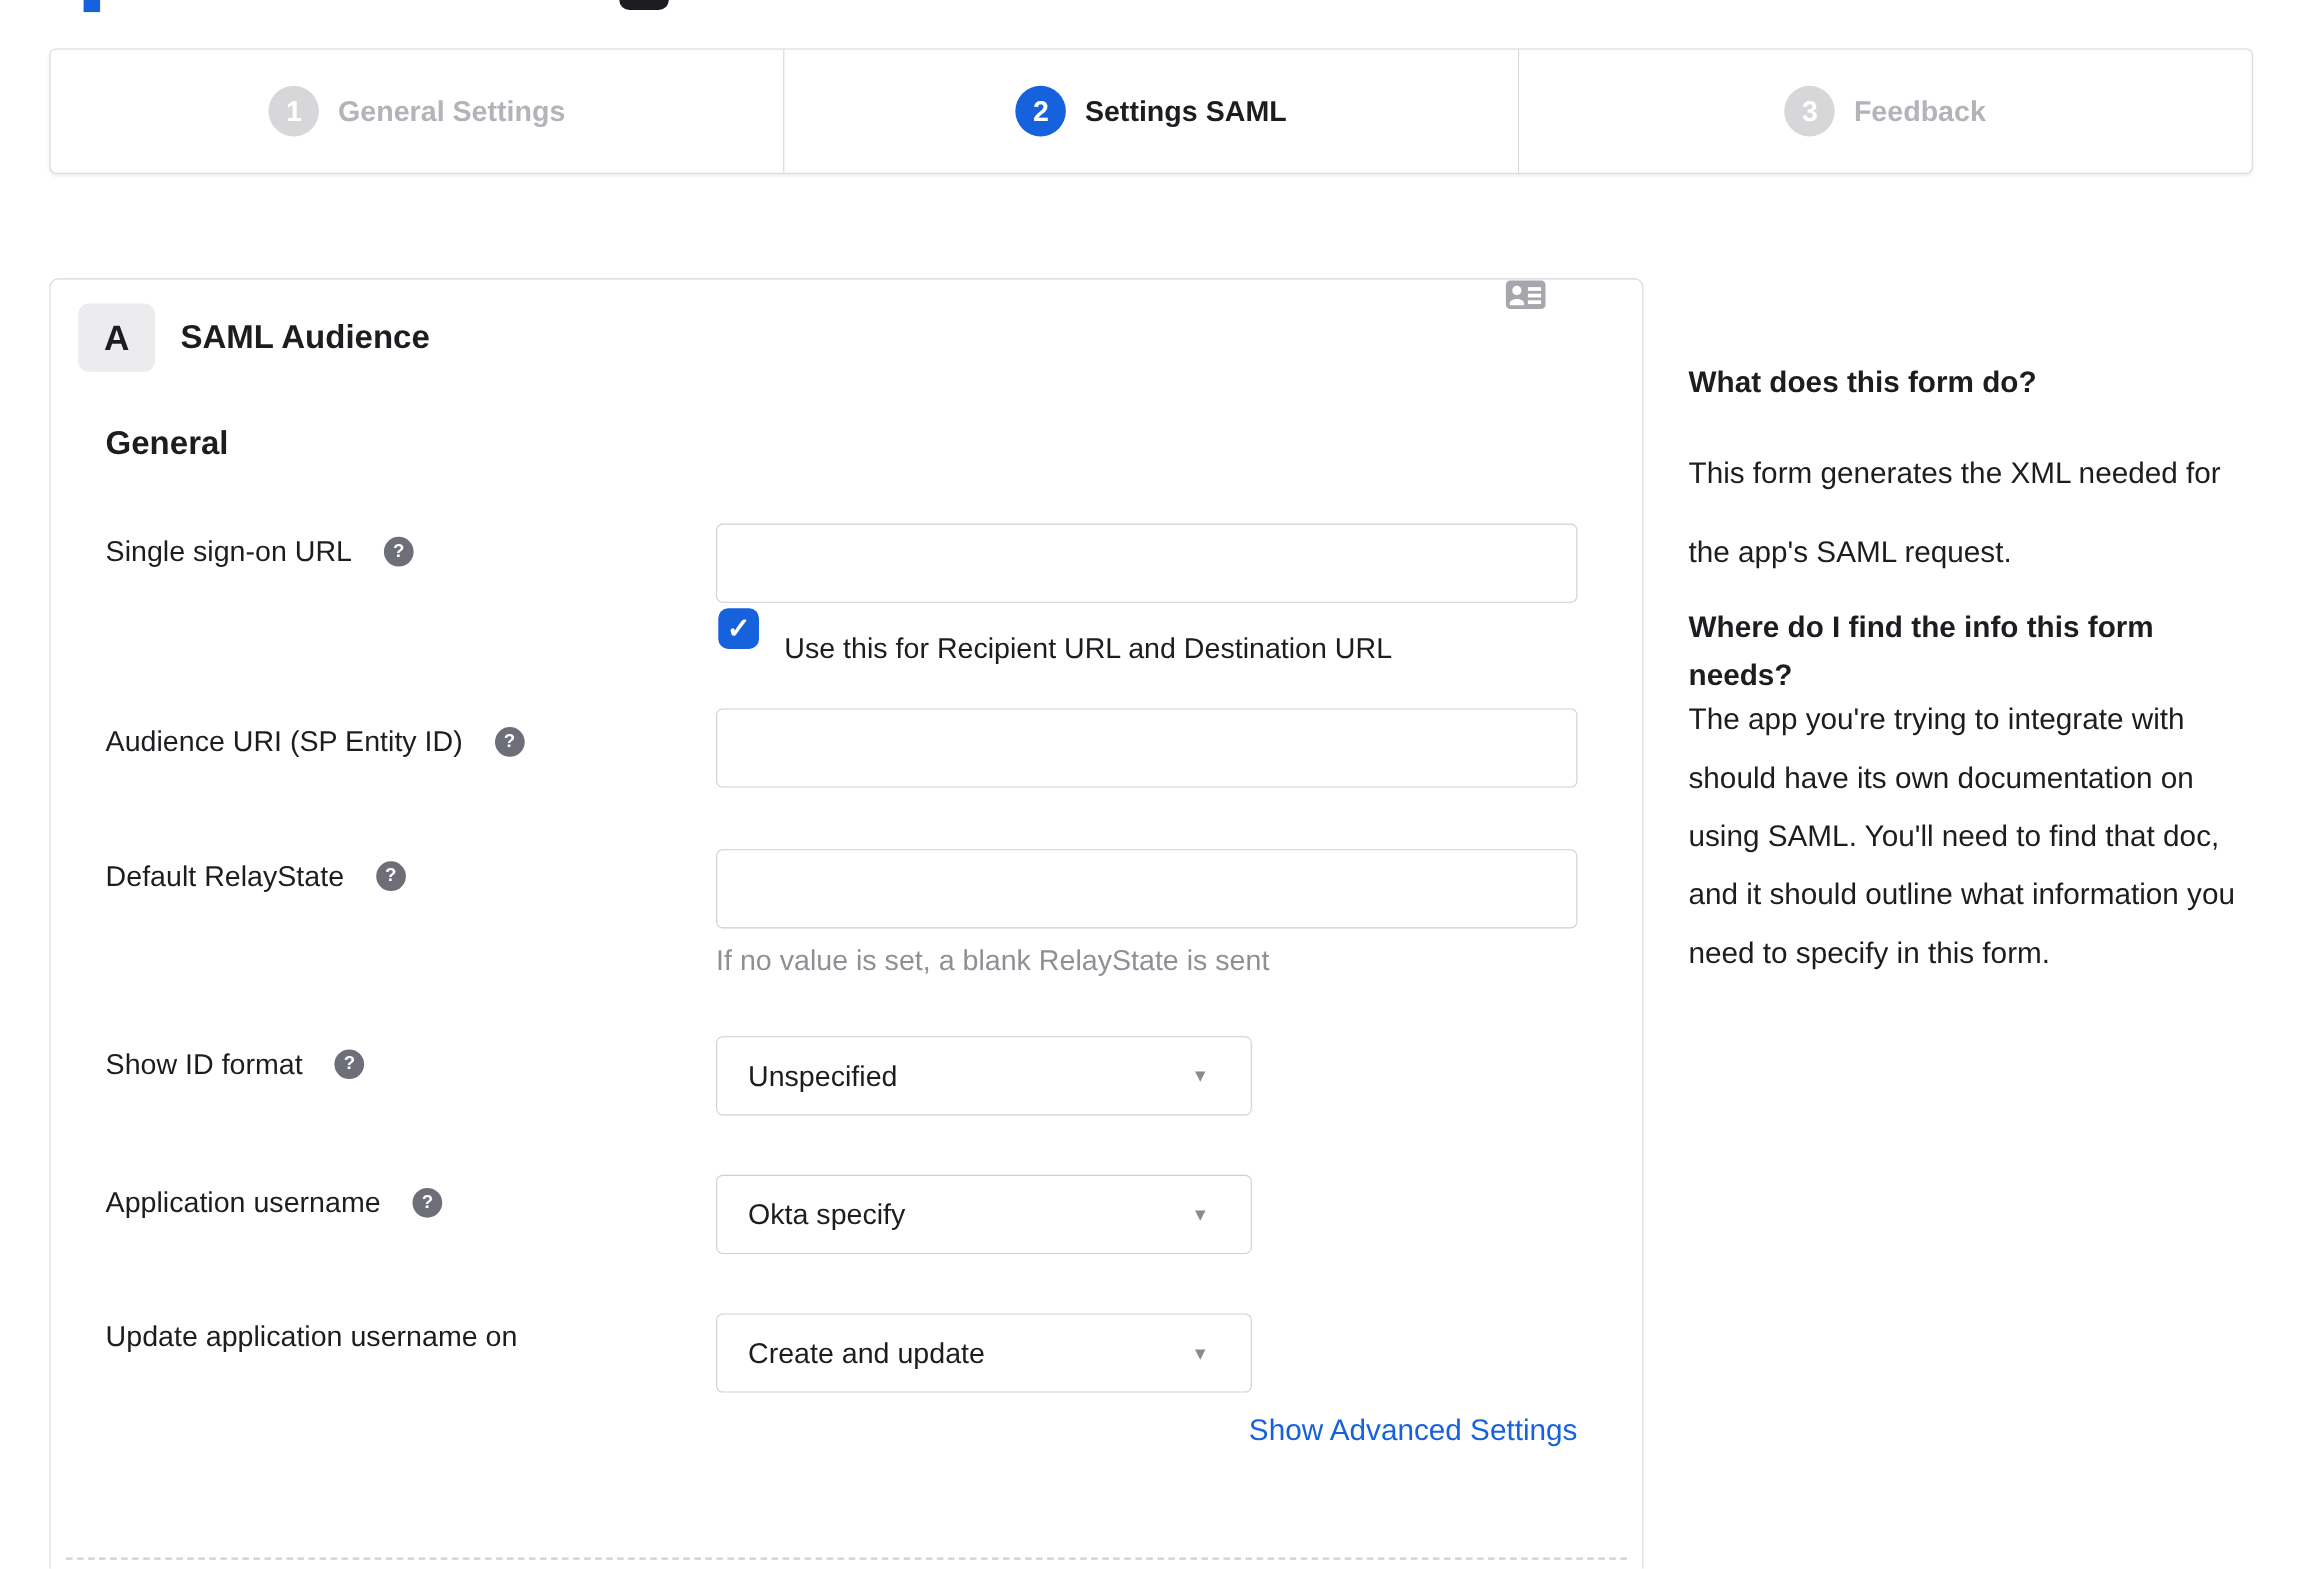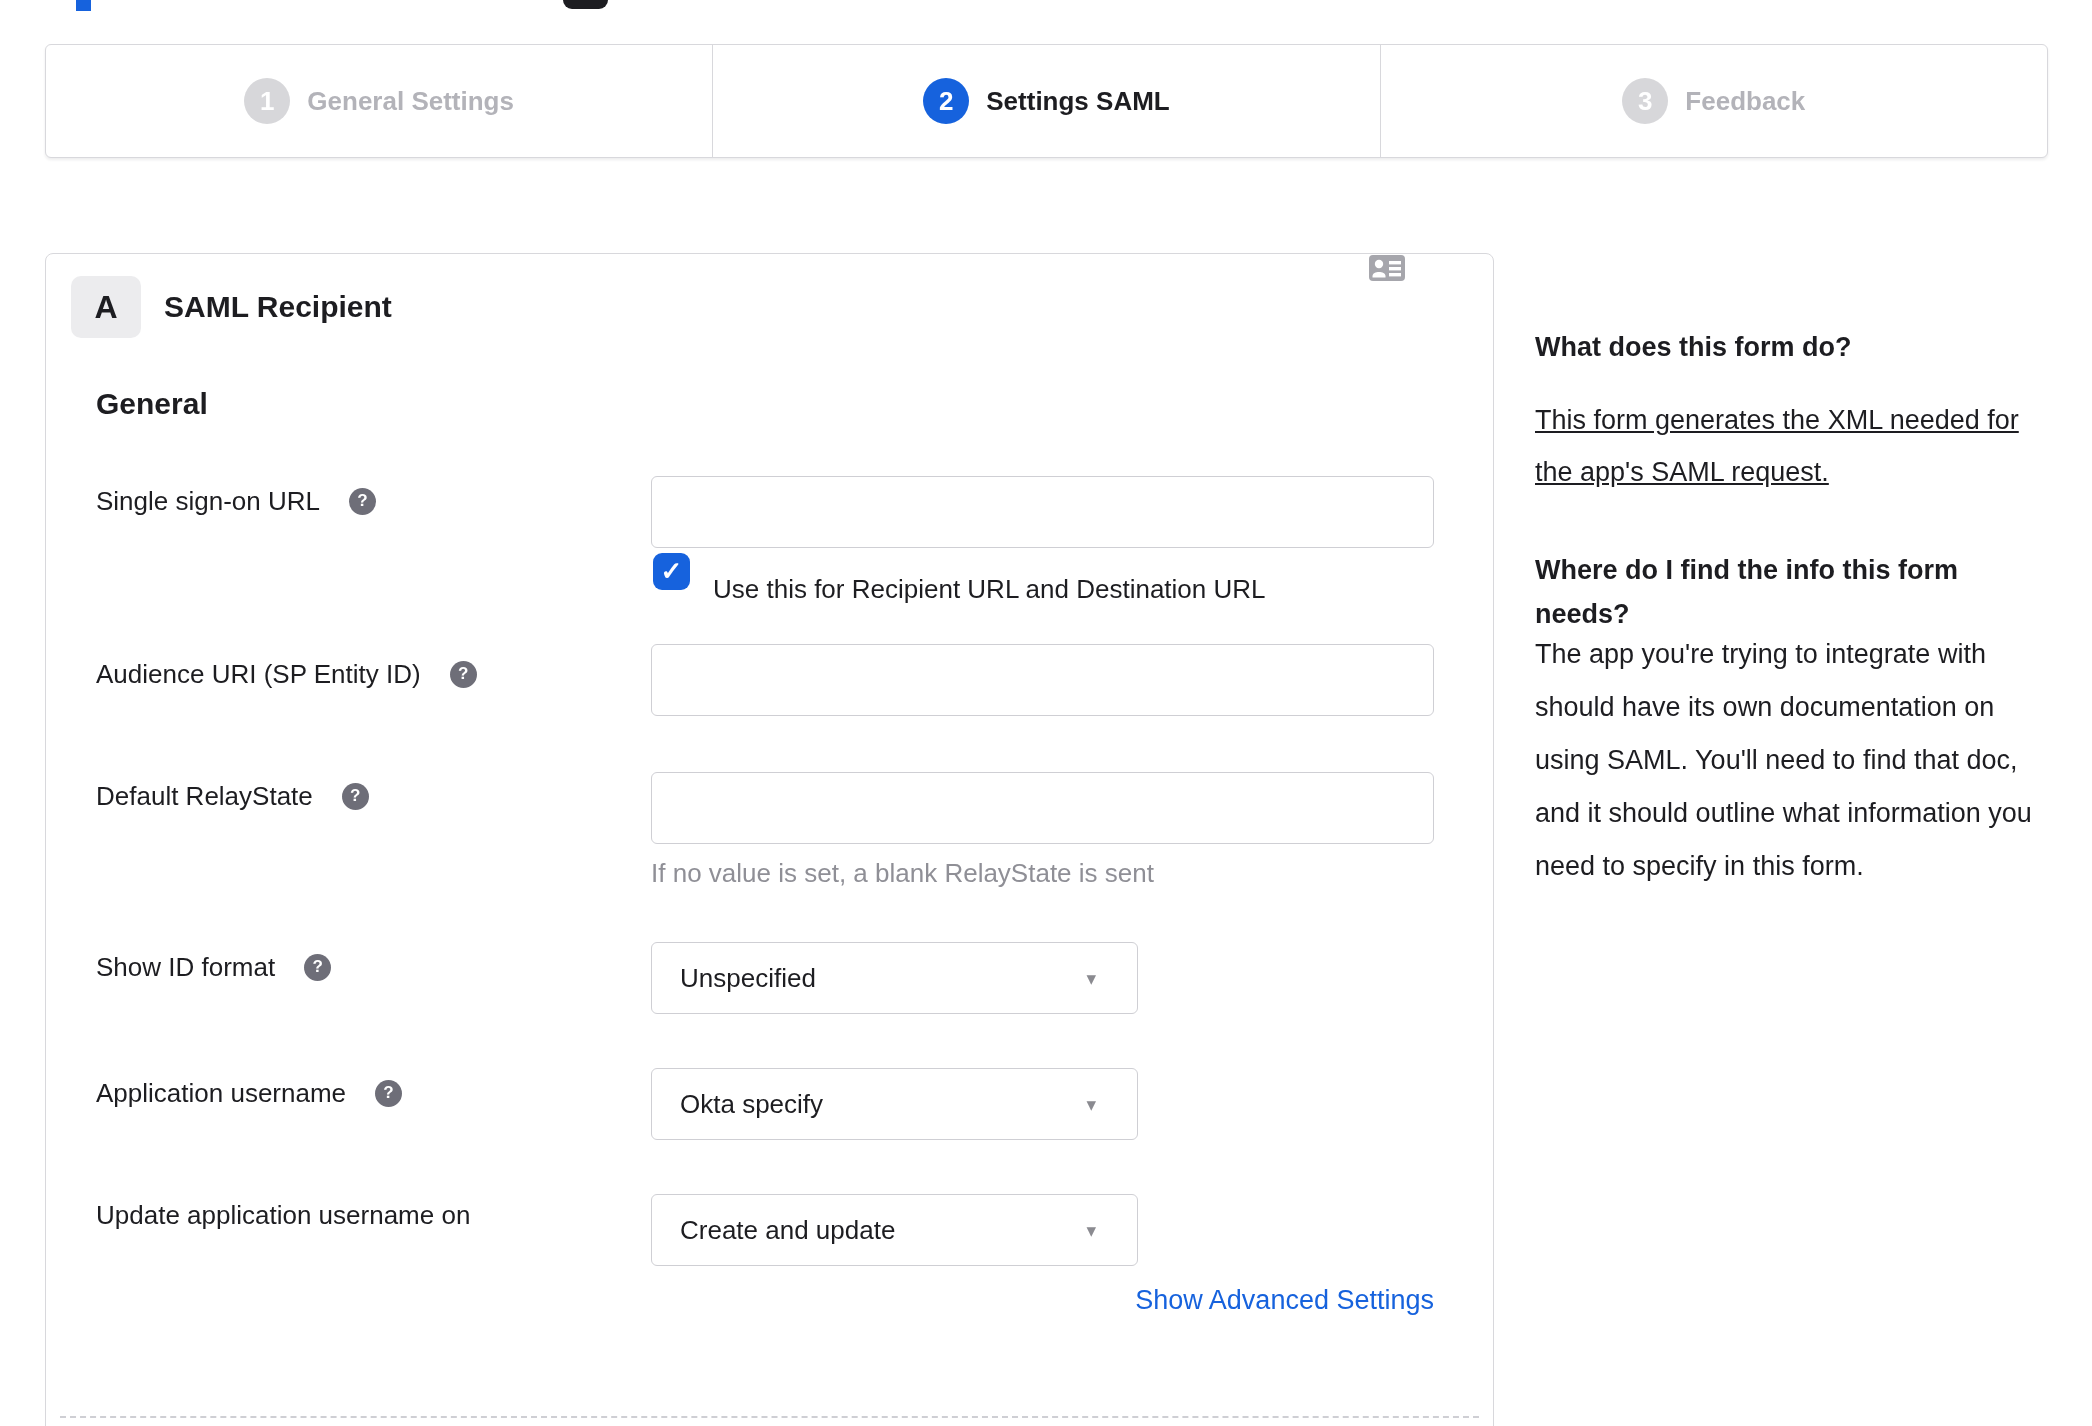--- a/index.html
+++ b/index.html
@@ -102,21 +102,21 @@
     <div class="step-label">Settings SAML</div>
   </div>
   <div class="step">
     <div class="step-circle">3</div>
     <div class="step-label">Feedback</div>
   </div>
 </div>
 
 <div class="card">
   <div class="badge">A</div>
-  <div class="card-title">SAML Recipient</div>
+  <div class="card-title">SAML Audience</div>
   <div class="group-title">General</div>
 
   <div class="field-label" style="top:230px">
     <span>Single sign-on URL</span>
     <span class="help">?</span>
   </div>
   <input type="text" class="text-input" style="top: 222px;" value="">
   <span class="input-icon">
     <svg width="38" height="28" viewBox="0 0 38 28">
       <rect x="1" y="1" width="36" height="26" rx="4" fill="#a6a6ac"></rect>
@@ -171,16 +171,16 @@
     <span class="caret">▾</span>
   </div>
 
   <a class="advanced-link">Show Advanced Settings</a>
 
   <div class="dashed-divider"></div>
 </div>
 
 <div class="sidebar">
   <div class="sb-h" style="top:330px;line-height:34px;">What does this form do?</div>
-  <div class="sb-p" style="top:394px;line-height:52px;text-decoration:underline;">This form generates the XML needed for the app's SAML request.</div>
+  <div class="sb-p" style="top:394px;line-height:72px;">This form generates the XML needed for the app's SAML request.</div>
   <div class="sb-h" style="top:548px;line-height:44px;">Where do I find the info this form needs?</div>
   <div class="sb-p" style="top:628px;line-height:53px;">The app you're trying to integrate with should have its own documentation on using SAML. You'll need to find that doc, and it should outline what information you need to specify in this form.</div>
 </div>
 
 </body></html>

